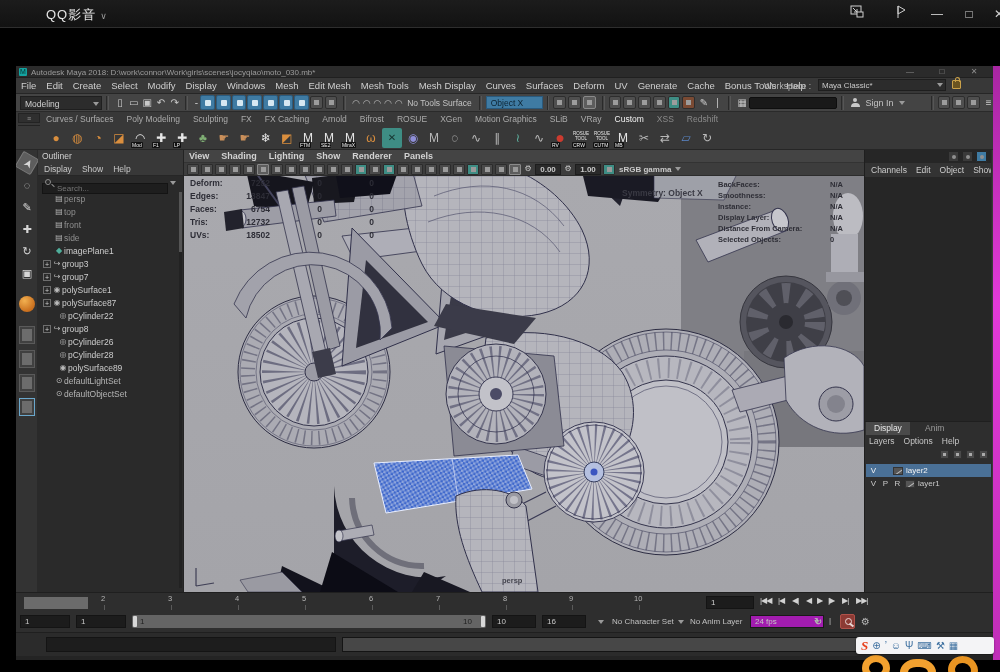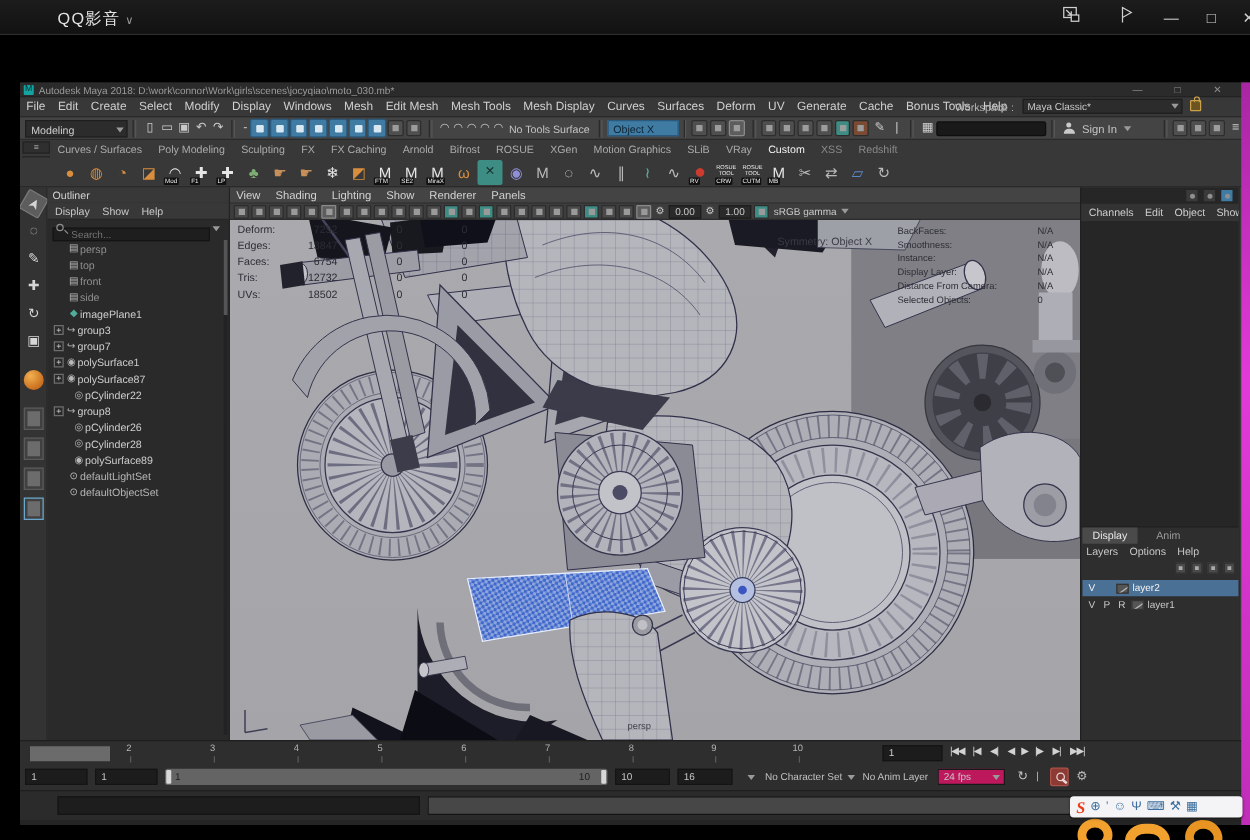--- a/index.html
+++ b/index.html
@@ -78,21 +78,21 @@
   .mag{position:absolute;left:7px;top:3px;width:6px;height:6px;border:1px solid #8e8e8e;border-radius:50%;}
   .mag:after{content:"";position:absolute;left:5px;top:5px;width:4px;height:1px;background:#8e8e8e;transform:rotate(45deg);}
   .ol-caret{position:absolute;right:7px;top:5px;border-left:3px solid transparent;border-right:3px solid transparent;border-top:4px solid #9a9a9a;}
   .ol-item{height:13px;display:flex;align-items:center;font-size:8.5px;color:#cdcdcd;white-space:nowrap;}
   .ol-item .oi{font-size:8px;width:10px;text-align:center;color:#b9b9b9;}
   .ol-item .exp{width:8px;height:8px;border:1px solid #6e6e6e;color:#cfcfcf;font-size:7px;line-height:7px;text-align:center;margin:0 1px;}
   .ol-item.graycam{color:#8f8f8f;}
   .ol-scroll{position:absolute;right:1px;top:42px;width:3px;height:396px;background:#222;}
   .ol-scroll:after{content:"";position:absolute;left:0;top:0;width:3px;height:60px;background:#555;}
   
-  .viewport{position:absolute;left:168px;top:0;width:680px;height:442px;}
+  .viewport{position:absolute;left:168px;top:0;width:680px;height:442px;font-weight:bold;}
   .vp-menus{position:absolute;left:0;top:0;width:680px;height:12px;background:#444;display:flex;gap:12px;padding:1px 5px;font-size:9px;color:#d2d2d2;}
   .vp-toolbar{position:absolute;left:0;top:12px;width:680px;height:14px;background:#3d3d3d;border-top:1px solid #333;border-bottom:1px solid #2c2c2c;display:flex;align-items:center;gap:2px;padding-left:3px;}
   .vico{width:12px;height:11px;background:#4a4a4a;border:1px solid #2c2c2c;border-radius:1px;position:relative;}
   .vico:after{content:"";position:absolute;left:3px;top:2.5px;width:5px;height:5px;background:#9a9a9a;}
   .vico.teal{background:#3e8d84;}
   .vico.hl{background:#5d5d5d;border-color:#8a8a8a;}
   .vfield{width:26px;height:11px;background:#2a2a2a;border:1px solid #1d1d1d;color:#c9c9c9;font-size:8px;text-align:center;line-height:10px;}
   .vp-canvas{position:absolute;left:0;top:26px;width:680px;height:416px;background:linear-gradient(#a9a9ae,#a4a4a9);overflow:hidden;}
   .hud-row{position:absolute;font-size:8.5px;color:#2d2d36;white-space:nowrap;}
   .hud-val{position:absolute;text-align:right;width:46px;}
@@ -126,21 +126,21 @@
   .tick-line{position:absolute;top:12px;width:1px;height:5px;background:#5a5a5a;}
   .tl-field{position:absolute;left:690px;top:3px;width:48px;height:13px;background:#1c1c1c;border:1px solid #141414;color:#cfcfcf;font-size:8px;padding:1px 4px;}
   .pb-btn{position:absolute;top:3px;font-size:8px;color:#d2d2d2;letter-spacing:-1px;}
   .m-range{top:545px;height:21px;background:#2e2e2e;}
   .rg-field{position:absolute;top:4px;height:13px;background:#1c1c1c;border:1px solid #141414;color:#c6c6c6;font-size:8px;padding:1px 4px;}
   .rg-bar{position:absolute;left:116px;top:4px;width:354px;height:13px;background:#646464;border-radius:2px;}
   .rg-handle{position:absolute;top:1px;width:4px;height:11px;background:#d8d8d8;border-radius:1px;}
   .rg-num{position:absolute;top:2px;font-size:8px;color:#1f1f1f;}
   .rg-text{position:absolute;top:6px;font-size:8px;color:#c0c0c0;white-space:nowrap;}
   .rg-caret{position:absolute;top:9px;border-left:3px solid transparent;border-right:3px solid transparent;border-top:4px solid #9a9a9a;}
-  .fps-box{position:absolute;left:734px;top:4px;width:54px;height:13px;background:#be185d;border:1px solid #191919;color:#c6c6c6;font-size:8px;padding:1px 4px;}
+  .fps-box{position:absolute;left:734px;top:4px;width:74px;height:13px;background:#a21caf;border:1px solid #191919;color:#c6c6c6;font-size:8px;padding:1px 4px;}
   .autokey{position:absolute;left:824px;top:3px;width:15px;height:15px;background:#8c3a34;border:1px solid #b0524a;border-radius:2px;}
   .autokey:after{content:"";position:absolute;left:4px;top:3px;width:5px;height:5px;border:1.5px solid #e8d7d5;border-radius:50%;}
   .autokey:before{content:"";position:absolute;left:8px;top:9px;width:5px;height:2px;background:#e8d7d5;transform:rotate(40deg);}
   .m-cmd{top:566px;height:24px;background:#2b2b2b;border-top:1px solid #1f1f1f;}
   .cmd-label{position:absolute;left:8px;top:6px;font-size:9px;font-weight:normal;color:#d0d0d0;margin-left:34px;}
   .cmd-in{position:absolute;top:4px;height:15px;border:1px solid #141414;}
   
   .magenta{position:absolute;left:993px;top:66px;width:7px;height:594px;background:linear-gradient(#a826a2,#e23ad8 40%,#c02eb8);}
   .imebar{position:absolute;left:856px;top:637px;width:138px;height:17px;background:#f4f4f6;border-radius:3px;box-shadow:0 1px 2px rgba(0,0,0,.5);display:flex;align-items:center;gap:4px;padding:0 5px;z-index:6;}
   .ime-logo{font-size:13px;font-weight:bold;font-style:italic;color:#e8401c;font-family:"Liberation Serif","DejaVu Serif",serif;}

